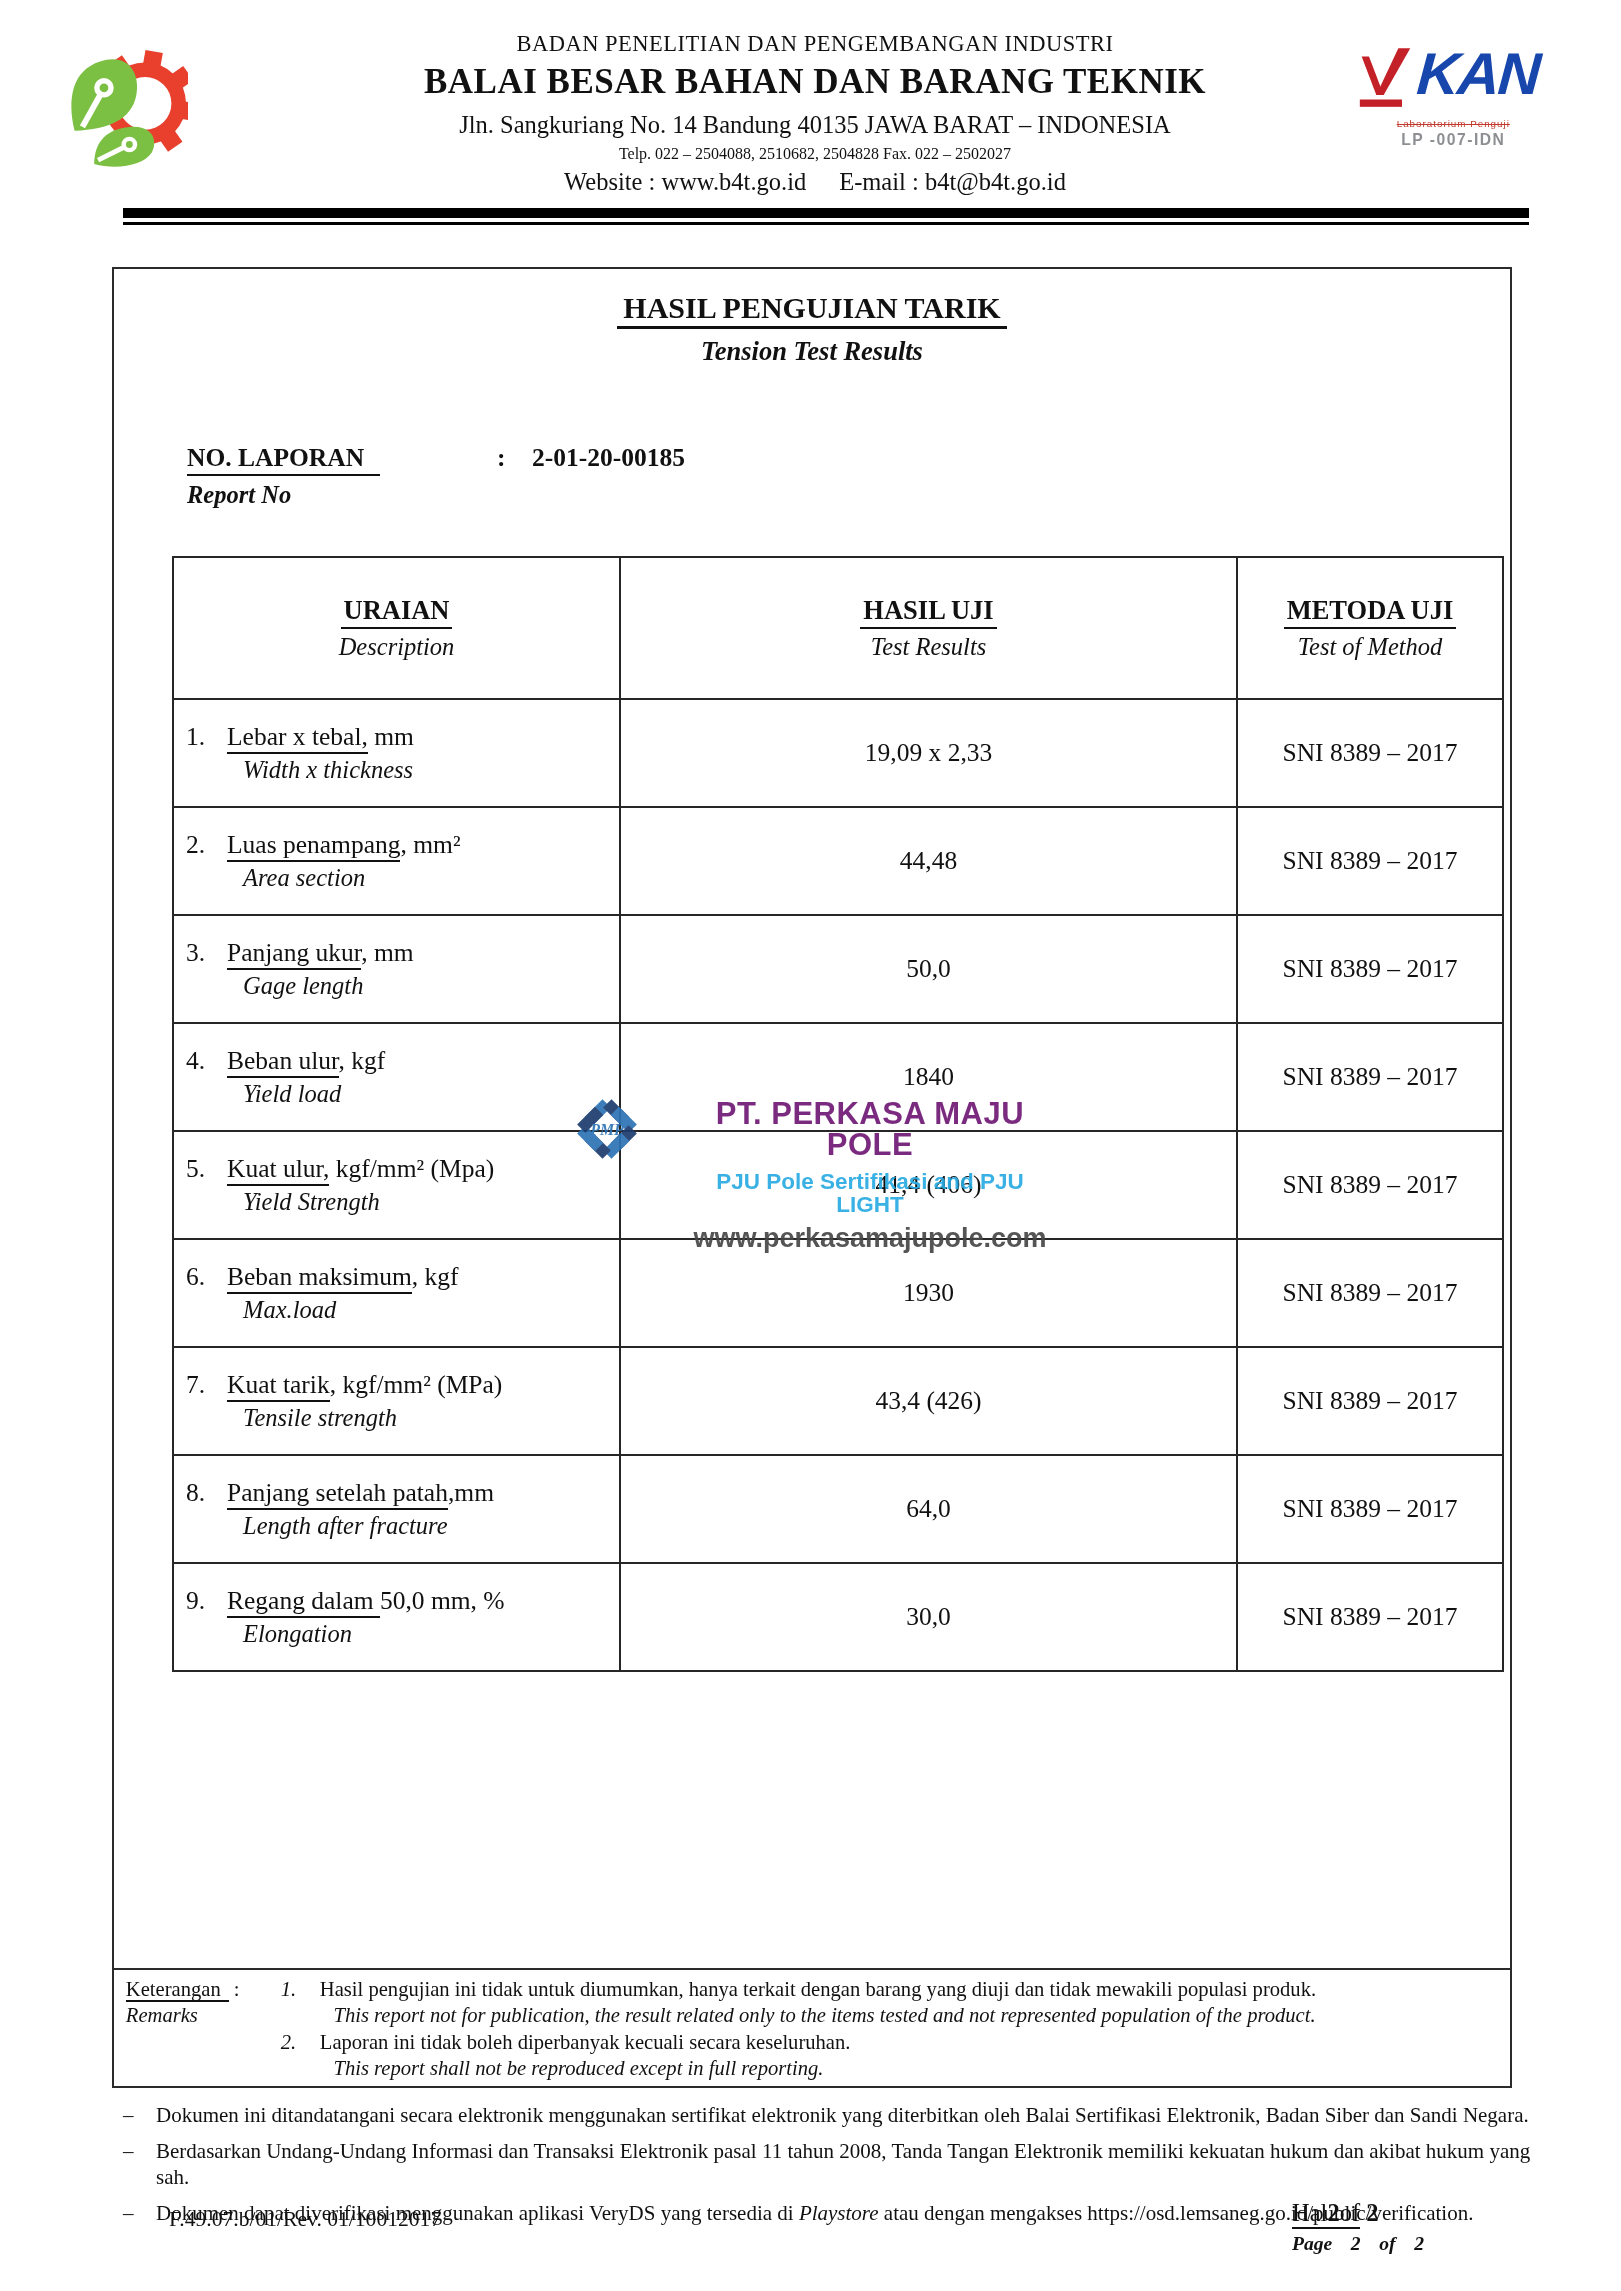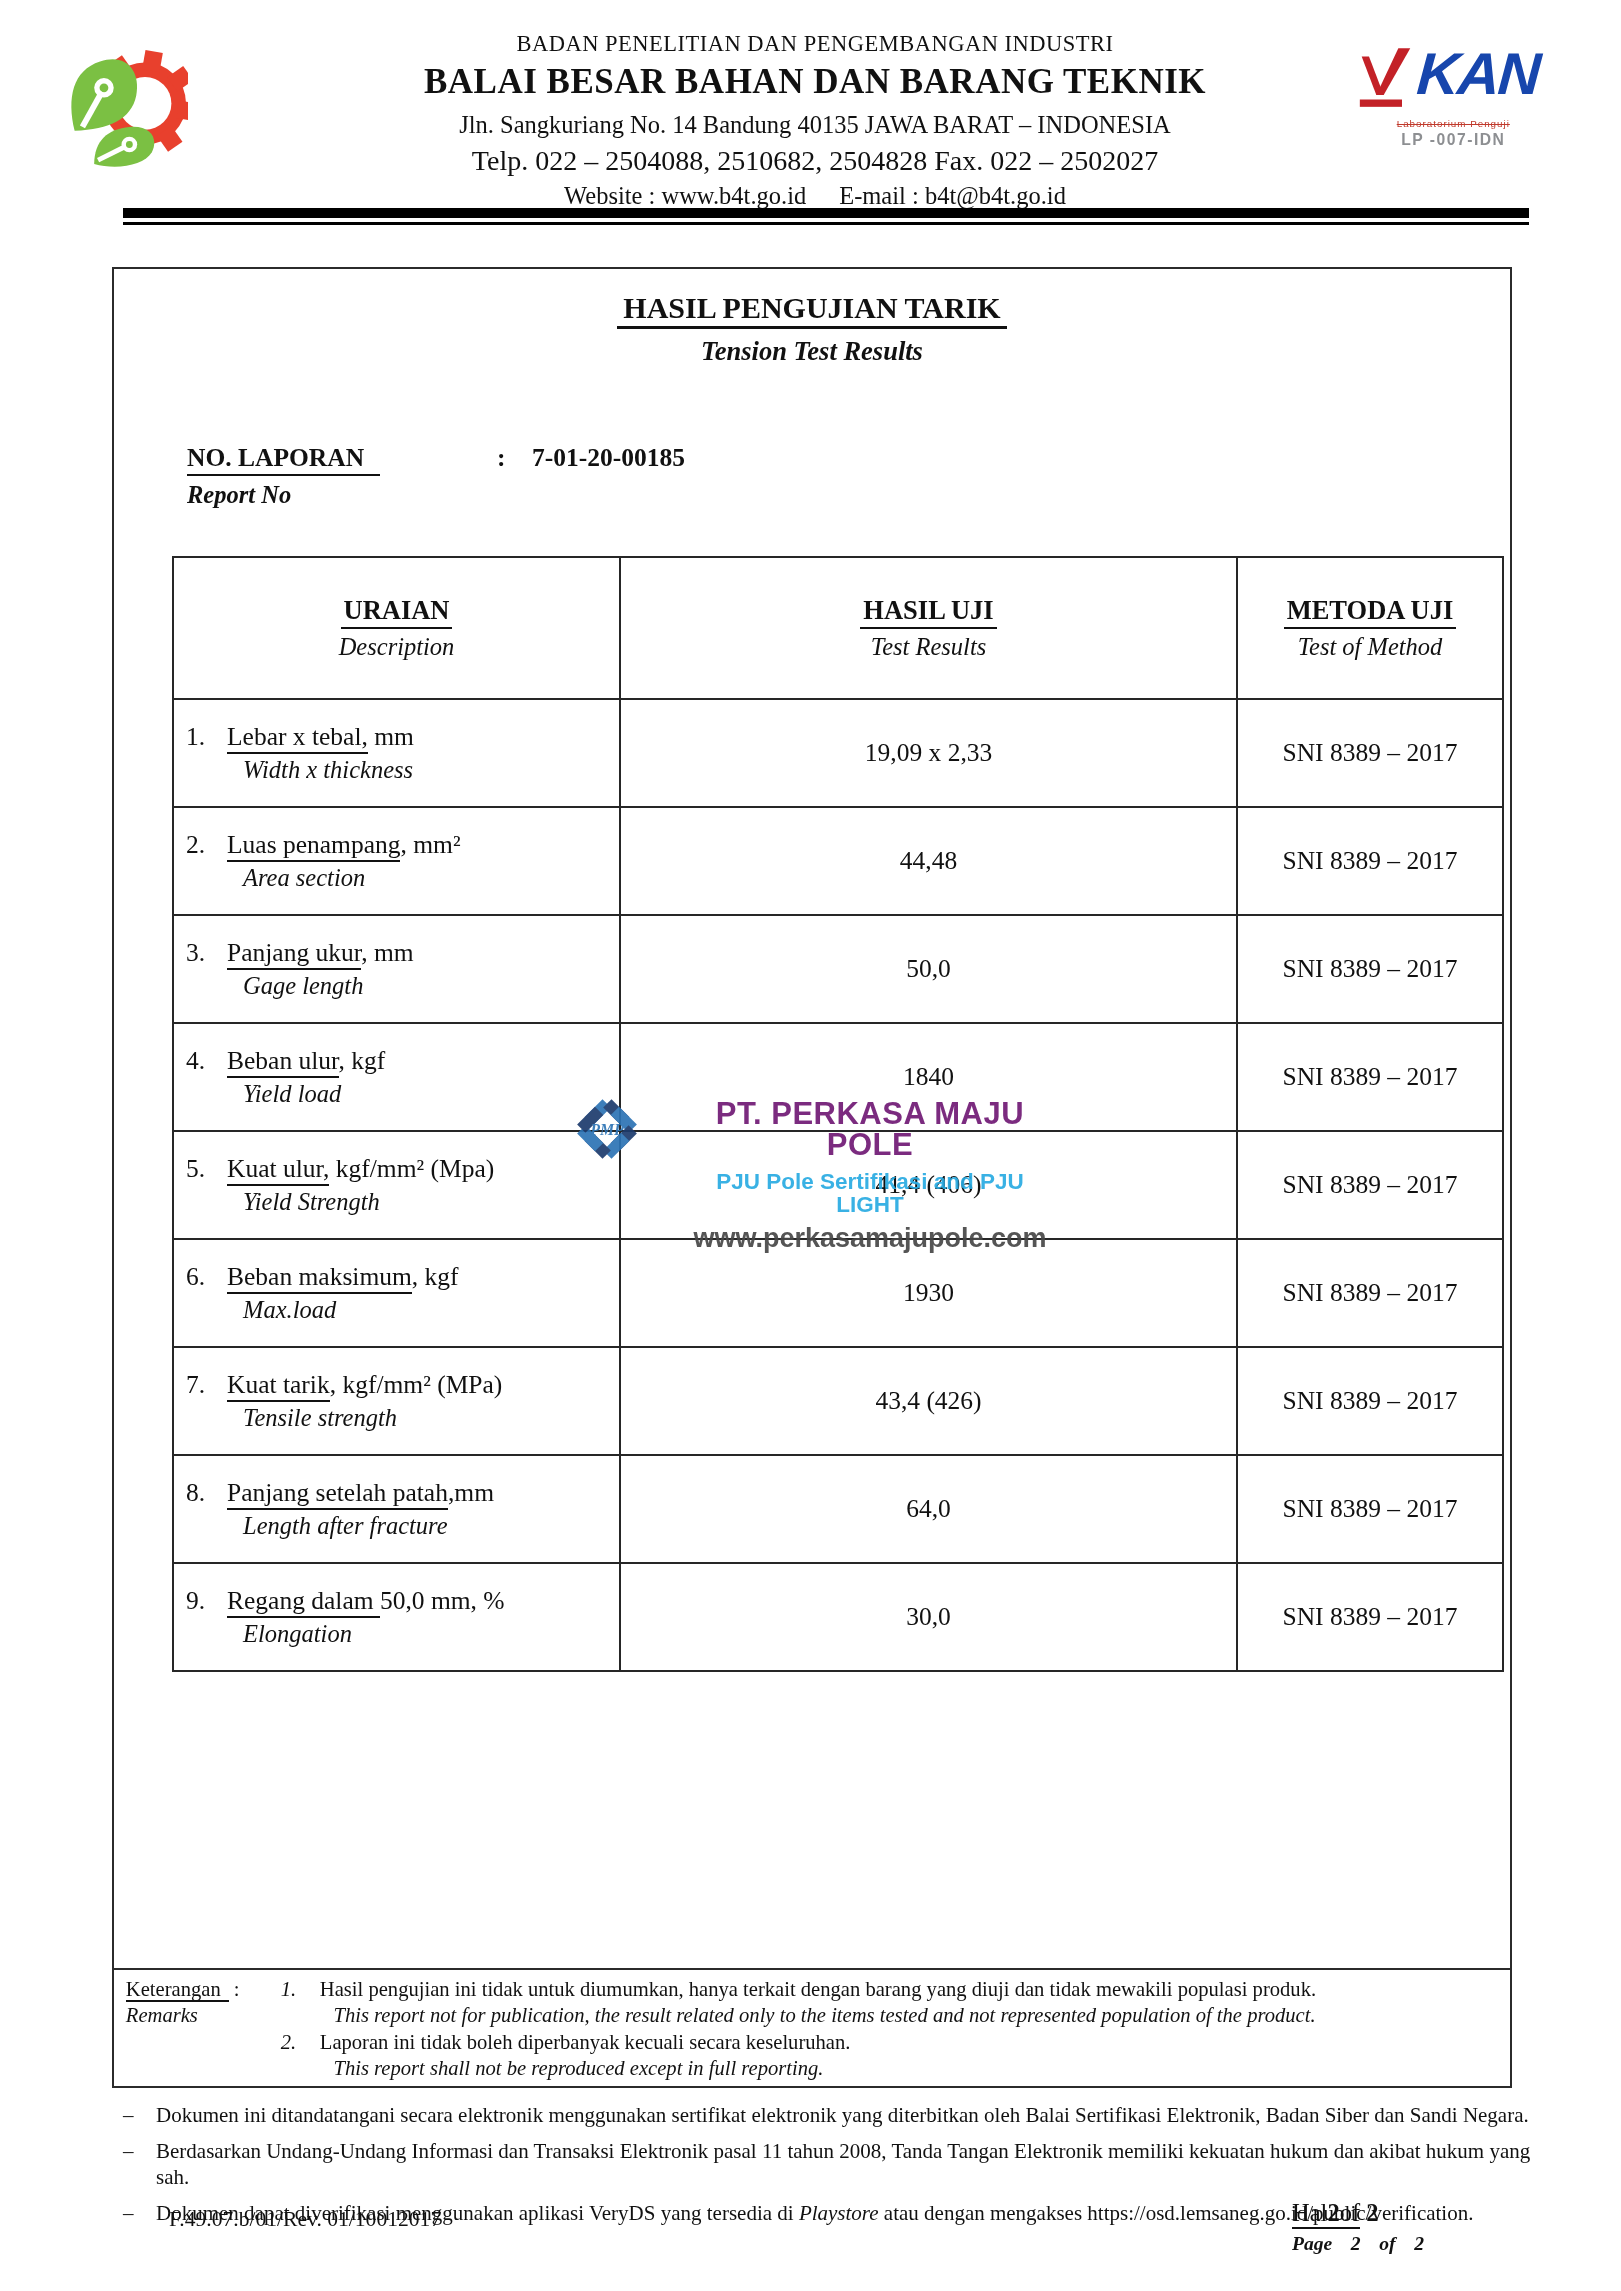--- a/index.html
+++ b/index.html
@@ -10,21 +10,21 @@
   
   .min-logo{left:59px;top:35px;width:129px;height:133px;}
   .min-text{left:196px;top:55px;font-family:"Liberation Sans","DejaVu Sans",sans-serif;}
   .min-line{font-size:31px;font-weight:bold;color:#1f5fa8;line-height:35px;letter-spacing:-0.5px;}
   .min-sub{font-size:15.7px;font-weight:bold;color:#8a8c8e;letter-spacing:2px;margin-top:9.8px;}
 
   .lh-center{left:378px;top:31px;width:874px;text-align:center;}
   .lh1{font-size:22.5px;letter-spacing:0.5px;}
   .lh2{font-size:35px;font-weight:bold;margin-top:4.9px;letter-spacing:0.5px;}
   .lh3{font-size:24.5px;margin-top:8.8px;}
-  .lh4{font-size:28px;margin-top:5.9px;}
+  .lh4{font-size:16px;margin-top:5.9px;}
   .lh5{font-size:24.5px;margin-top:5.9px;display:flex;justify-content:center;gap:33px;}
 
   .kan-box{left:1358px;top:45px;width:235px;}
   .kan-row{display:flex;align-items:flex-start;}
   .kan-check{width:55px;height:65px;flex:0 0 auto;}
   .kan-word{font-family:"Liberation Sans","DejaVu Sans",sans-serif;font-style:italic;
             font-weight:bold;font-size:59px;line-height:59px;color:#1746ad;letter-spacing:-2px;
             transform:skewX(-4deg);margin-left:3.9px;}
   .kan-sub{width:167px;text-align:center;margin-top:7.8px;margin-left:11.8px;}
   .kan-red{font-size:9.8px;color:#c0392b;text-decoration:line-through;letter-spacing:1px;
@@ -164,21 +164,21 @@
 
     <div class="doc-title">
       <span class="doc-title-id">HASIL PENGUJIAN TARIK</span>
       <div class="doc-title-en">Tension Test Results</div>
     </div>
 
     <div class="report-blk">
       <div class="report-row">
         <div class="report-label"><span>NO. LAPORAN</span></div>
         <div class="report-colon">:</div>
-        <div>7-01-20-00185</div>
+        <div>2-01-20-00185</div>
       </div>
       <div class="report-en">Report No</div>
     </div>
 
     <table class="results">
       <colgroup>
           <col style="width:447px">
           <col style="width:617px">
           <col style="width:266px">
         </colgroup>

